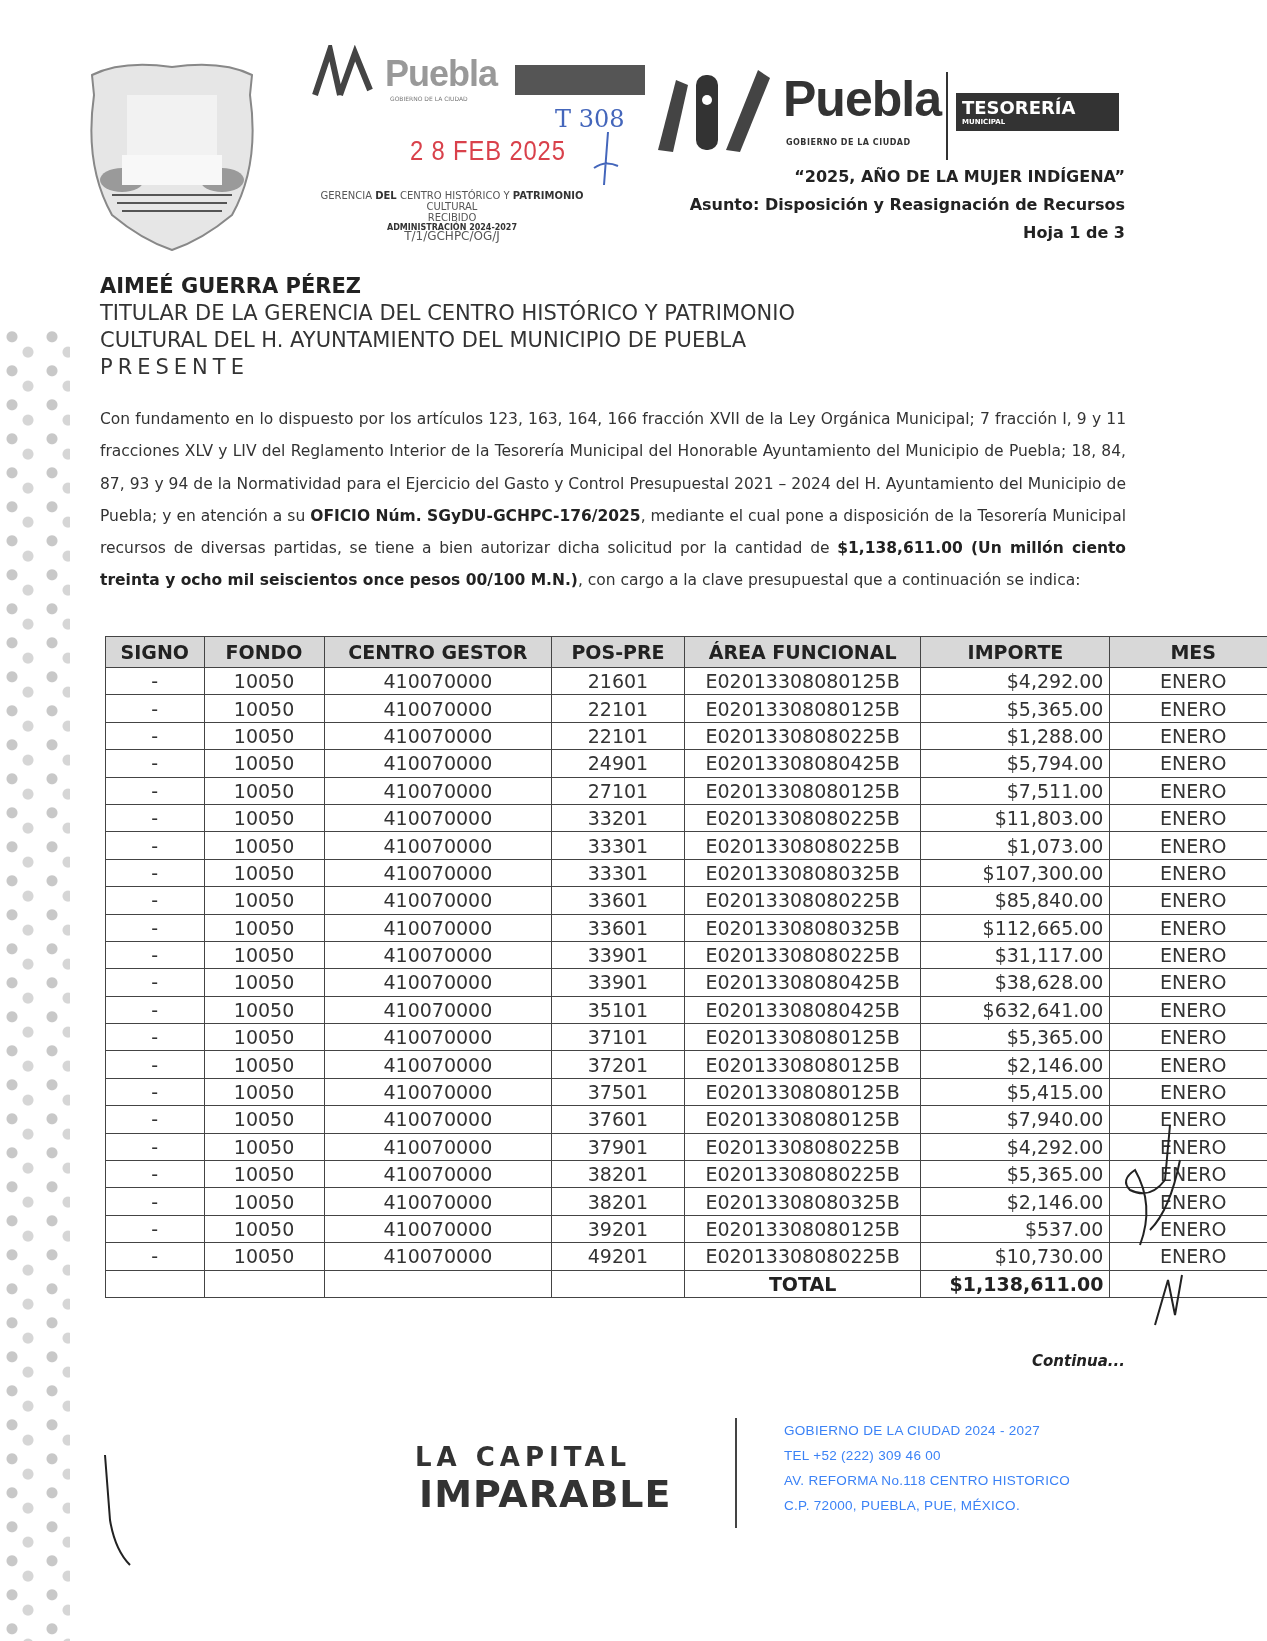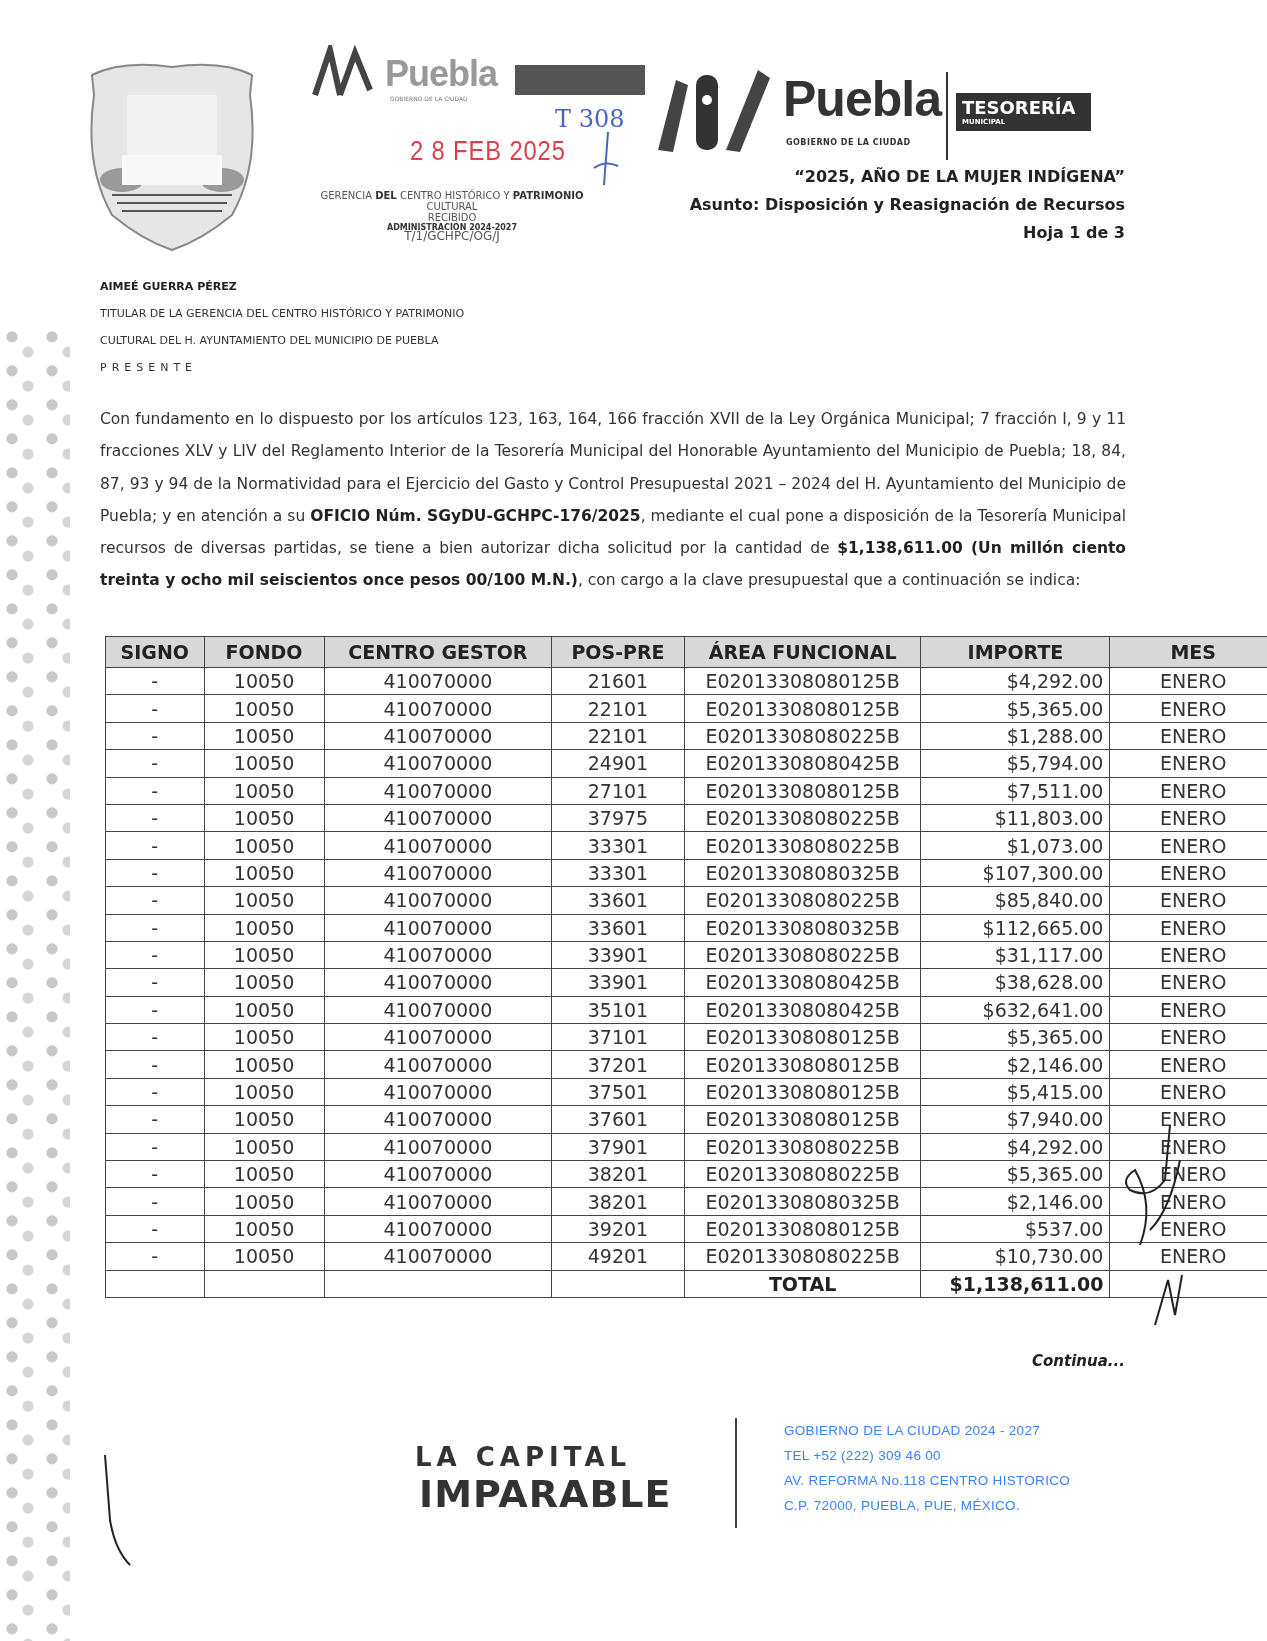--- a/index.html
+++ b/index.html
@@ -14,25 +14,25 @@
   .stamp-logo .box{position:absolute;left:205px;top:20px;width:130px;height:30px;background:#555;}
   .handwritten-t{position:absolute;left:555px;top:105px;font-size:24px;color:#4466bb;font-family:"DejaVu Serif",serif;}
   .date-stamp{position:absolute;left:410px;top:135px;font-size:28px;color:#d9414b;font-family:"Liberation Sans",sans-serif;letter-spacing:1px;transform:scaleX(.85);transform-origin:left;}
   .stamp-text{position:absolute;left:287px;top:190px;width:330px;text-align:center;font-size:10px;color:#555;line-height:11px;}
   .stamp-text b{color:#333}
   .pen-mark{position:absolute;left:590px;top:130px;width:30px;height:60px;}
   .logo-right{position:absolute;left:648px;top:60px;width:445px;height:100px;}
   .logo-right .puebla{position:absolute;left:135px;top:10px;font-size:50px;font-weight:bold;color:#333;font-family:"Liberation Sans",sans-serif;letter-spacing:-1px;}
   .logo-right .gob{position:absolute;left:138px;top:78px;font-size:8px;font-weight:bold;color:#333;letter-spacing:.5px;}
   .logo-right .divider{position:absolute;left:298px;top:12px;width:2px;height:88px;background:#333;}
-  .logo-right .tes{position:absolute;left:308px;top:33px;width:135px;height:38px;background:#333;color:#fff;}
+  .logo-right .tes{position:absolute;left:308px;top:33px;width:163px;height:38px;background:#333;color:#fff;}
   .logo-right .tes .t1{position:absolute;left:6px;top:4px;font-size:18px;font-weight:bold;}
   .logo-right .tes .t2{position:absolute;left:6px;top:25px;font-size:7px;font-weight:bold;text-align:right;}
   .hdr-lines{position:absolute;right:142px;top:163px;text-align:right;font-weight:bold;font-size:16px;color:#222;line-height:28px;margin-left:20px;}
-  .recipient{position:absolute;left:100px;top:273px;font-size:11px;line-height:27px;color:#333;}
+  .recipient{position:absolute;left:100px;top:273px;font-size:21px;line-height:27px;color:#333;}
   .recipient .name{font-weight:bold;color:#222;}
   .recipient .presente{letter-spacing:5px;}
   .body-par{position:absolute;left:100px;top:403px;width:1026px;font-size:15.5px;line-height:32.3px;color:#333;text-align:justify;}
   .body-par b{color:#222}
   table.budget{position:absolute;left:105px;top:636px;width:1172px;border-collapse:collapse;font-size:19px;color:#333;padding-left:32px;}
   table.budget th{background:#d8d8d8;font-weight:bold;height:28px;border:1.5px solid #444;color:#222;}
   table.budget td{border:1.5px solid #444;height:26.4px;padding:0 6px;text-align:center;}
   table.budget td.imp{text-align:right;}
   table.budget tr.total td{font-weight:bold;color:#222;}
   .continua{position:absolute;left:1032px;top:1352px;font-size:15px;font-weight:bold;font-style:italic;color:#222;}
@@ -173,21 +173,21 @@
         <td>410070000</td>
         <td>27101</td>
         <td>E02013308080125B</td>
         <td class="imp">$7,511.00</td>
         <td>ENERO</td>
       </tr>
       <tr>
         <td>-</td>
         <td>10050</td>
         <td>410070000</td>
-        <td>37975</td>
+        <td>33201</td>
         <td>E02013308080225B</td>
         <td class="imp">$11,803.00</td>
         <td>ENERO</td>
       </tr>
       <tr>
         <td>-</td>
         <td>10050</td>
         <td>410070000</td>
         <td>33301</td>
         <td>E02013308080225B</td>

